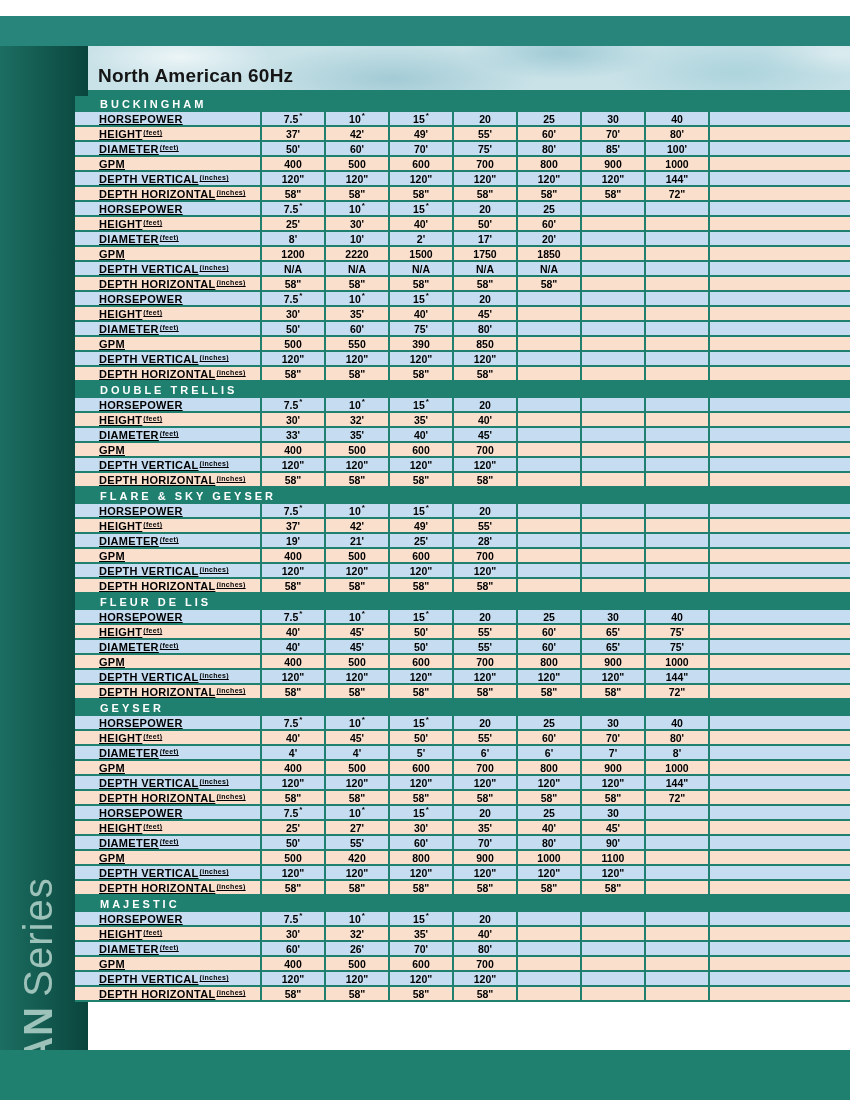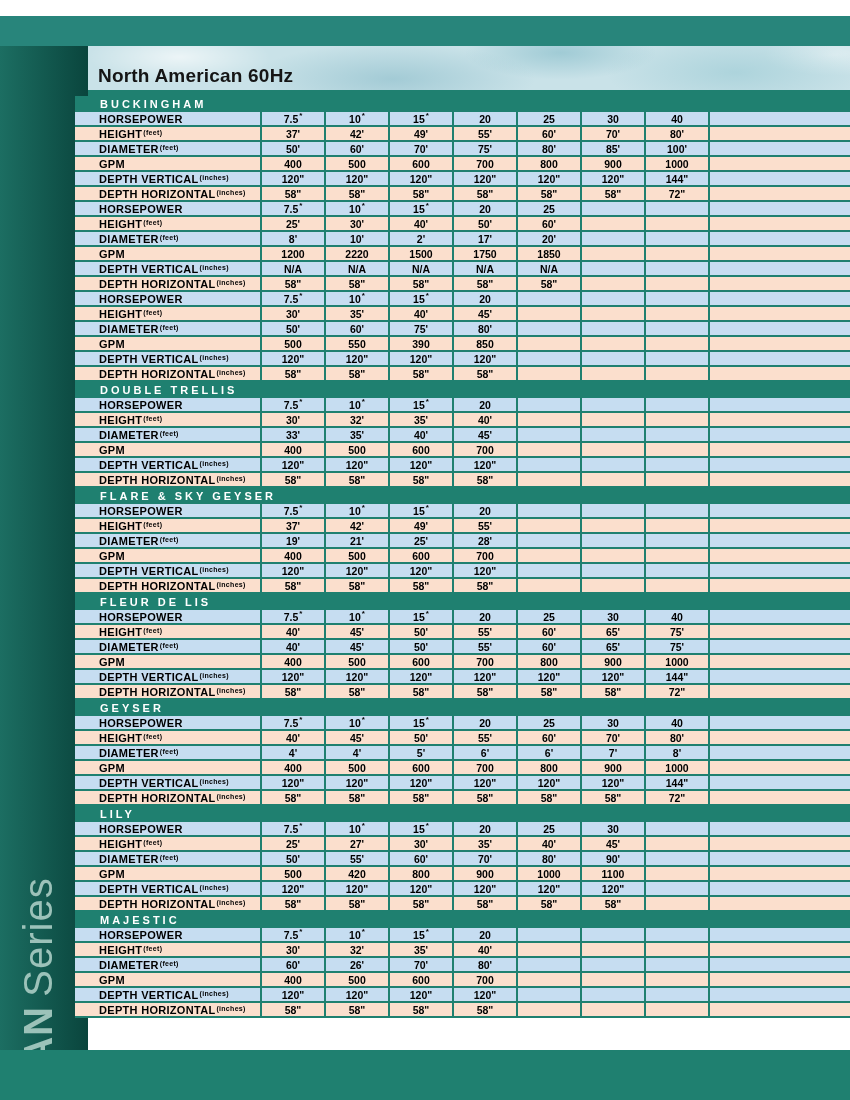--- a/index.html
+++ b/index.html
@@ -65,21 +65,21 @@
     grid-auto-rows:13px;
     gap:2px;
     padding-bottom:2px;
     background:var(--teal);
   }
   .cell { overflow:hidden; }
   .cell.blue { background:var(--row-blue); }
   .cell.peach { background:var(--row-peach); }
   .label-cell {
     display:flex; align-items:center; padding-left:24px;
-    font-size:11px; font-weight:bold; color:#000; letter-spacing:.3px;
+    font-size:11px; font-weight:bold; color:#000; letter-spacing:.3px;text-decoration:underline;
   }
   .label-cell sup { font-size:7px; position:relative; top:-1px; margin-left:1px; font-weight:bold; }
   .value-cell {
     display:flex; align-items:center; justify-content:center;
     font-size:10.5px; font-weight:bold; color:#000;
   }
   .star { font-size:8px; position:relative; top:-3px; margin-left:1px; }
 </style>
 </head>
 <body style="--teal: #1F8070; --top-band: #28857B; --row-blue: #C6DDF1; --row-peach: #FBDFCD; --sidebar-light: #1C6E62; --sidebar-dark: #0A453D; --accent-text: #9CC2B9;">
@@ -681,21 +681,20 @@
         <div class="cell value-cell peach">58"</div>
         <div class="cell value-cell peach">58"</div>
         <div class="cell value-cell peach">58"</div>
         <div class="cell value-cell peach">58"</div>
         <div class="cell value-cell peach">58"</div>
         <div class="cell value-cell peach">72"</div>
         <div class="cell value-cell peach end-cell"></div>
       </div>
     </div>
     <div class="section">
-      <div class="section-header">LILY</div>
       <div class="section-table">
         <div class="cell label-cell blue">
           <span>HORSEPOWER</span>
         </div>
         <div class="cell value-cell blue">
           <span>7.5</span>
           <span class="star">*</span>
         </div>
         <div class="cell value-cell blue">
           <span>10</span>

